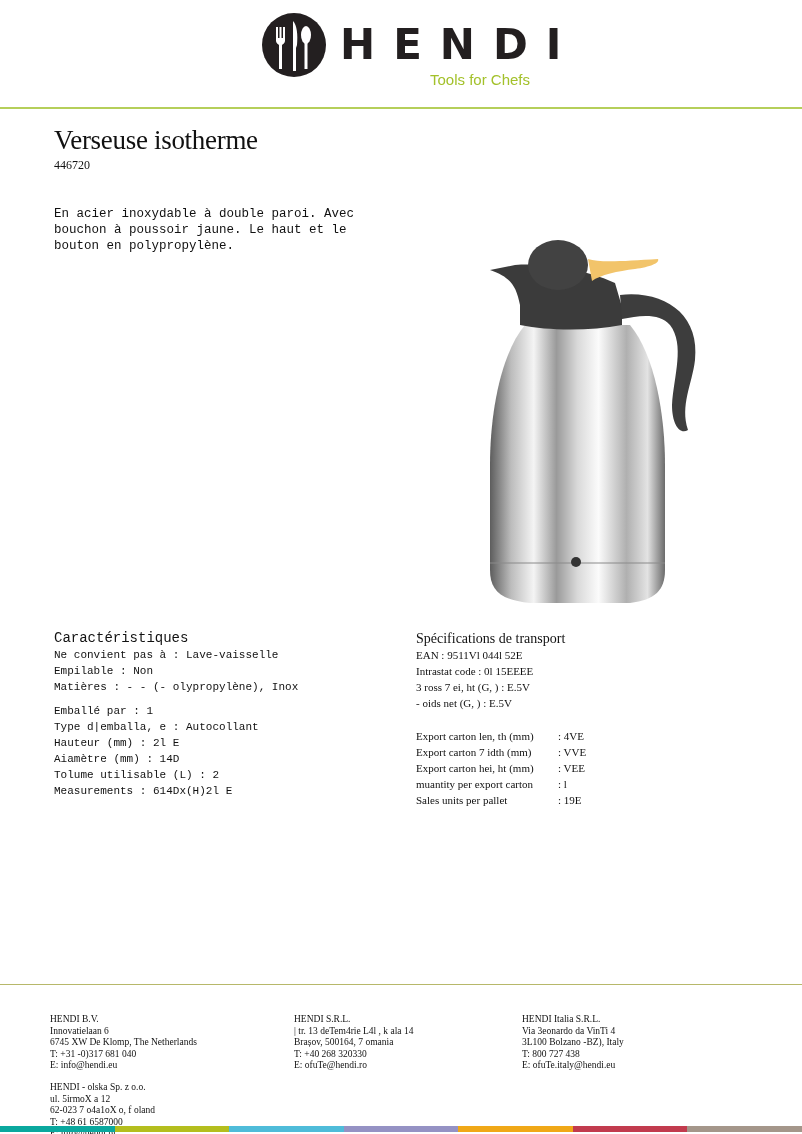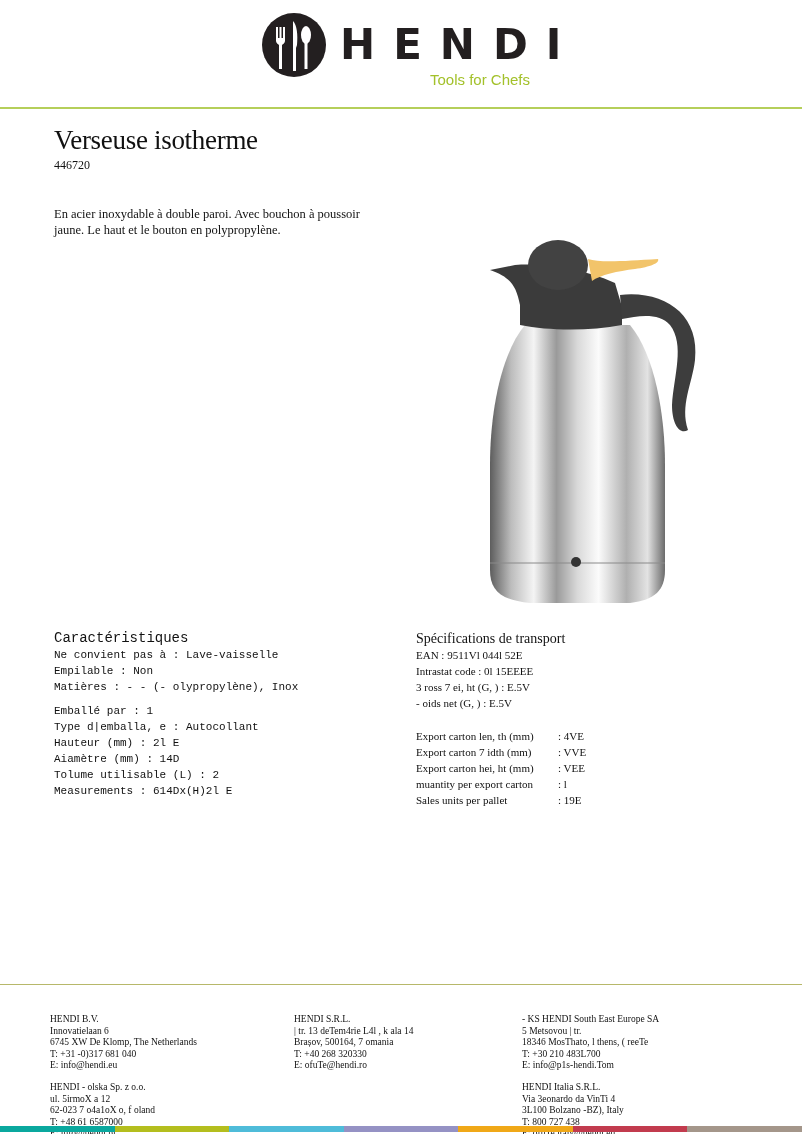--- a/index.html
+++ b/index.html
@@ -6,21 +6,21 @@
   body { width:802px; height:1134px; position:relative; overflow:hidden; font-family:"Liberation Serif", "DejaVu Serif", serif; color:#111; }
   .header { position:absolute; left:0; top:0; width:802px; height:110px; }
   .logo { position:absolute; left:262px; top:13px; display:flex; align-items:center; }
   .logo-circle { width:64px; height:64px; border-radius:50%; background:#231f20; position:relative; overflow:hidden; }
   .logo-word { font-family:"DejaVu Sans", sans-serif; font-weight:bold; font-size:42px; letter-spacing:18px; color:#231f20; margin-left:14px; line-height:64px; }
   .tagline { position:absolute; left:430px; top:71px; font-family:"Liberation Sans", sans-serif; font-size:15px; color:#a3c12a; }
   .top-rule { position:absolute; left:0; top:107px; width:802px; height:2px; background:#b5cf5a; }
 
   .title { position:absolute; left:54px; top:124px; font-size:27px; line-height:32px; letter-spacing:-0.3px; }
   .sku { position:absolute; left:54px; top:158px; font-size:12px; }
-  .desc { position:absolute; left:54px; top:206px; width:320px; font-size:12.5px; line-height:16px; }
+  .desc { position:absolute; left:54px; top:206px; width:320px; font-size:12.5px; line-height:16px;font-family:Liberation Mono, monospace; }
 
   .product { position:absolute; left:440px; top:185px; width:320px; height:440px; }
 
   .section { position:absolute; font-size:11px; line-height:16px; }
   .section h2 { margin:0; font-weight:normal; font-size:14px; line-height:17px; }
   .section .row { white-space:nowrap; }
   .section .gap { height:8px; }
   .kv { display:flex; }
   .kv .k { width:142px; }
 
@@ -156,27 +156,20 @@
     <div>HENDI S.R.L.</div>
     <div>| tr. 13 deTem4rie L4l , k ala 14</div>
     <div>Brașov, 500164, 7 omania</div>
     <div>T: +40 268 320330</div>
     <div>E: ofuTe@hendi.ro</div>
   </div>
 </div>
 
 <div class="footer-col" style="left:522px;">
   <div class="block">
-    <div>- KS HENDI South East Europe SA</div>
-    <div>5 Metsovou | tr.</div>
-    <div>18346 MosThato, l thens, ( reeTe</div>
-    <div>T: +30 210 483L700</div>
-    <div>E: info@p1s-hendi.Tom</div>
-  </div>
-  <div class="block">
     <div>HENDI Italia S.R.L.</div>
     <div>Via 3eonardo da VinTi 4</div>
     <div>3L100 Bolzano -BZ), Italy</div>
     <div>T: 800 727 438</div>
     <div>E: ofuTe.italy@hendi.eu</div>
   </div>
 </div>
 
 <div class="colorbar">
   <span style="background: rgb(10, 168, 158);"></span>

